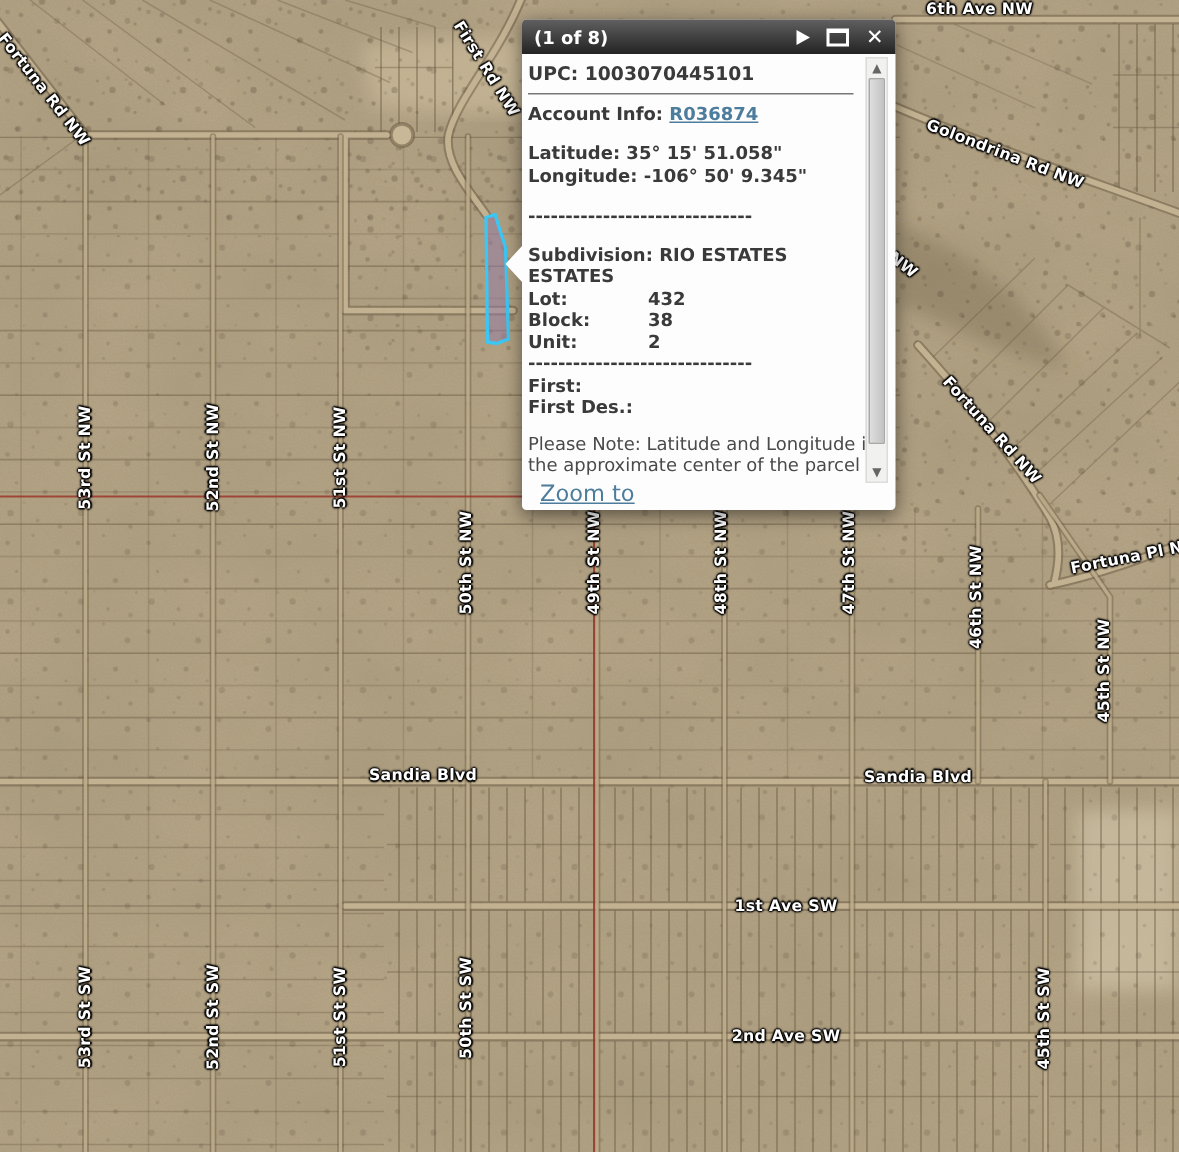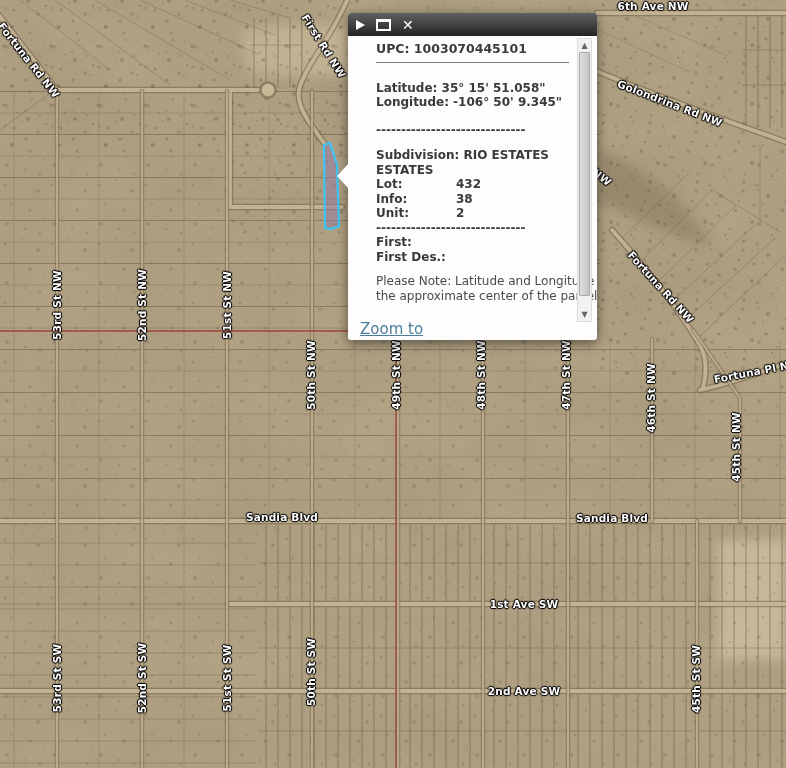--- a/index.html
+++ b/index.html
@@ -16,21 +16,21 @@
          border-radius:3px;box-shadow:0 3px 12px rgba(0,0,0,.5);}
   .popup-header{height:23px;background:linear-gradient(#606060,#232323);border-radius:3px 3px 0 0;
          display:flex;align-items:center;padding:0 8px;box-sizing:border-box;}
   .popup-title{color:#fff;font-size:12px;font-weight:bold;flex:1;}
   .hdr-btns{display:flex;align-items:center;gap:11px;}
   .btn-next{width:0;height:0;border-left:9px solid #fff;border-top:5.5px solid transparent;
          border-bottom:5.5px solid transparent;cursor:pointer;}
   .btn-max{width:11px;height:7px;border:2px solid #fff;border-top-width:3px;cursor:pointer;}
   .btn-close{color:#fff;font-size:14px;font-weight:bold;line-height:1;cursor:pointer;}
   .popup-body{position:relative;height:304px;}
-  .pscroll{height:287px;overflow:hidden;padding:6px 28px 0 28px;font-size:12px;line-height:14.5px;
+  .pscroll{height:287px;overflow:hidden;padding:6px 28px 0 4px;font-size:12px;line-height:14.5px;
          color:#3a3a3a;font-weight:bold;}
   .pline{white-space:nowrap;}
   .upc{font-size:12.5px;}
   .phr{border-top:1px solid #777;margin:5px 0 6px 0;}
   .sp12{height:12px;} .sp13{height:13px;} .sp11{height:11px;} .sp10{height:10px;}
   .plink{color:#4d7d9c;text-decoration:underline;cursor:pointer;font-weight:bold;}
   .fl{display:inline-block;width:80px;}
   .note{font-weight:normal;color:#4a4a4a;}
   .zoomto{position:absolute;left:12px;bottom:2px;font-size:15px;font-weight:normal;
          color:#4d7d9c;text-decoration:underline;cursor:pointer;}
@@ -175,40 +175,43 @@
   <div class="mlbl" style="left:524px;top:691px;--r:0deg">2nd Ave SW</div>
   <div class="mlbl" style="left:57px;top:678px;--r:-90deg">53rd St SW</div>
   <div class="mlbl" style="left:142px;top:678px;--r:-90deg">52nd St SW</div>
   <div class="mlbl" style="left:227px;top:678px;--r:-90deg">51st St SW</div>
   <div class="mlbl" style="left:311px;top:672px;--r:-90deg">50th St SW</div>
   <div class="mlbl" style="left:696px;top:679px;--r:-90deg">45th St SW</div>
 
   <div class="popup">
     <div class="callout"></div>
     <div class="popup-header">
+      <span class="popup-title">(1 of 8)</span>
       <span class="hdr-btns">
         <span class="btn-next"></span>
         <span class="btn-max"></span>
         <span class="btn-close">✕</span>
       </span>
     </div>
     <div class="popup-body">
       <div class="pscroll">
         <div class="pline upc">UPC: 1003070445101</div>
         <div class="phr"></div>
+        <div class="pline"><span>Account Info:</span>
+          <a class="plink">R036874</a></div>
         <div class="sp12"></div>
         <div class="pline">Latitude: 35° 15' 51.058"</div>
         <div class="pline">Longitude: -106° 50' 9.345"</div>
         <div class="sp13"></div>
         <div class="pline">------------------------------</div>
         <div class="sp11"></div>
         <div class="pline">Subdivision: RIO ESTATES</div>
         <div class="pline">ESTATES</div>
         <div class="pline"><span class="fl">Lot:</span><span>432</span></div>
-        <div class="pline"><span class="fl">Info:</span><span>38</span></div>
+        <div class="pline"><span class="fl">Block:</span><span>38</span></div>
         <div class="pline"><span class="fl">Unit:</span><span>2</span></div>
         <div class="pline">------------------------------</div>
         <div class="pline">First:</div>
         <div class="pline">First Des.:</div>
         <div class="sp10"></div>
         <div class="pline note">Please Note: Latitude and Longitude is</div>
         <div class="pline note">the approximate center of the parcel</div>
       </div>
       <div class="sbar">
         <div class="sarrow up">▲</div>

